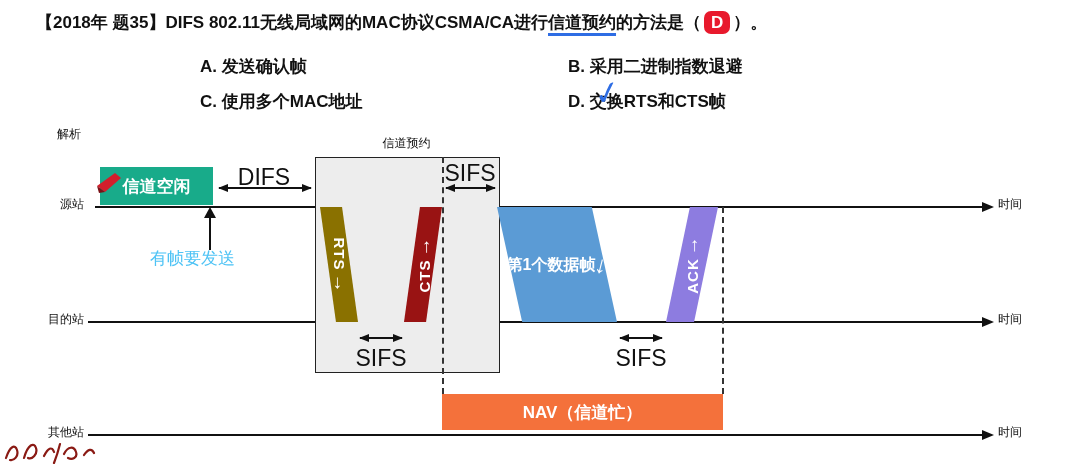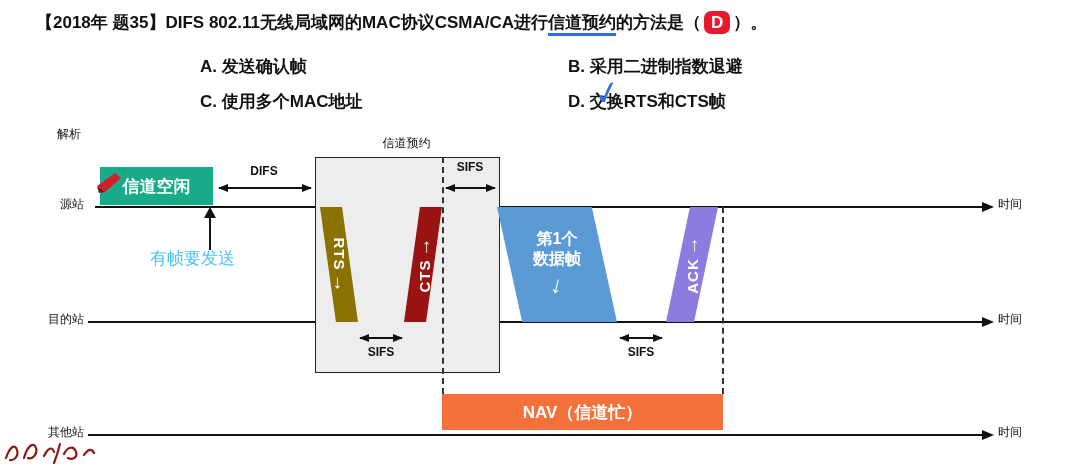--- a/index.html
+++ b/index.html
@@ -11,21 +11,21 @@
   .question { position:absolute; left:36px; top:11px; font-size:17px; font-weight:bold; white-space:nowrap; }
   .u { text-decoration:underline; text-decoration-color:var(--mark); text-decoration-thickness:2.5px; text-underline-offset:5px; }
   .badge { display:inline-block; background:var(--badge); color:#fff; border-radius:7px;
            padding:0 7px; margin:0 3px; font-size:17px; line-height:23px; }
   .opt { position:absolute; font-size:17px; font-weight:bold; white-space:nowrap; }
   .check { position:absolute; left:26px; top:-16px; color:var(--mark); font-size:32px;
            font-weight:bold; transform:rotate(-12deg); }
 
   
   .lbl  { position:absolute; font-weight:normal; font-size:12px; white-space:nowrap; }
-  .slbl { position:absolute; font-weight:bold; font-size:12px; white-space:nowrap; }
+  .slbl { position:absolute; font-weight:normal; font-size:23px; white-space:nowrap; }
   .ctr  { text-align:center; }
 
   
   .hline { position:absolute; height:0; border-top:2px solid #111; }
   .hline::after { content:""; position:absolute; right:-11px; top:-6px; width:0; height:0;
                   border-left:12px solid #111; border-top:5px solid transparent; border-bottom:5px solid transparent; }
   .darrow { position:absolute; height:0; border-top:2px solid #111; }
   .darrow::before { content:""; position:absolute; left:-1px; top:-5px; width:0; height:0;
                     border-right:10px solid #111; border-top:4px solid transparent; border-bottom:4px solid transparent; }
   .darrow::after  { content:""; position:absolute; right:-1px; top:-5px; width:0; height:0;
@@ -42,21 +42,21 @@
   .navbox   { position:absolute; background:var(--orange); color:#fff; font-weight:bold; font-size:17px;
               display:flex; align-items:center; justify-content:center; }
   .note     { position:absolute; color:var(--note); font-weight:normal; font-size:17px; white-space:nowrap; }
 
   
   .frame { position:absolute; display:flex; align-items:center; justify-content:center;
            color:#fff; font-weight:bold; }
   .f-rts  { background:var(--olive);   clip-path:polygon(0% 0%, 58% 0%, 100% 100%, 42% 100%); }
   .f-cts  { background:var(--darkred); clip-path:polygon(42% 0%, 100% 0%, 58% 100%, 0% 100%); }
   .f-data { background:var(--blue);    clip-path:polygon(0% 0%, 79% 0%, 100% 100%, 21% 100%);
-            flex-direction:column; font-size:16px; line-height:1.25; }
+            flex-direction:row; font-size:16px; line-height:1.25; }
   .f-ack  { background:var(--purple);  clip-path:polygon(46% 0%, 100% 0%, 54% 100%, 0% 100%); }
   .vtext { display:flex; align-items:center; gap:3px; white-space:nowrap; font-size:15px; letter-spacing:1px; }
   .cw  { transform:rotate(90deg); }
   .ccw { transform:rotate(-90deg); }
   .arr { font-size:19px; letter-spacing:0; }
   .darr { font-size:24px; margin-top:1px; transform:rotate(14deg); }
 </style>
 </head>
 <body>
 

